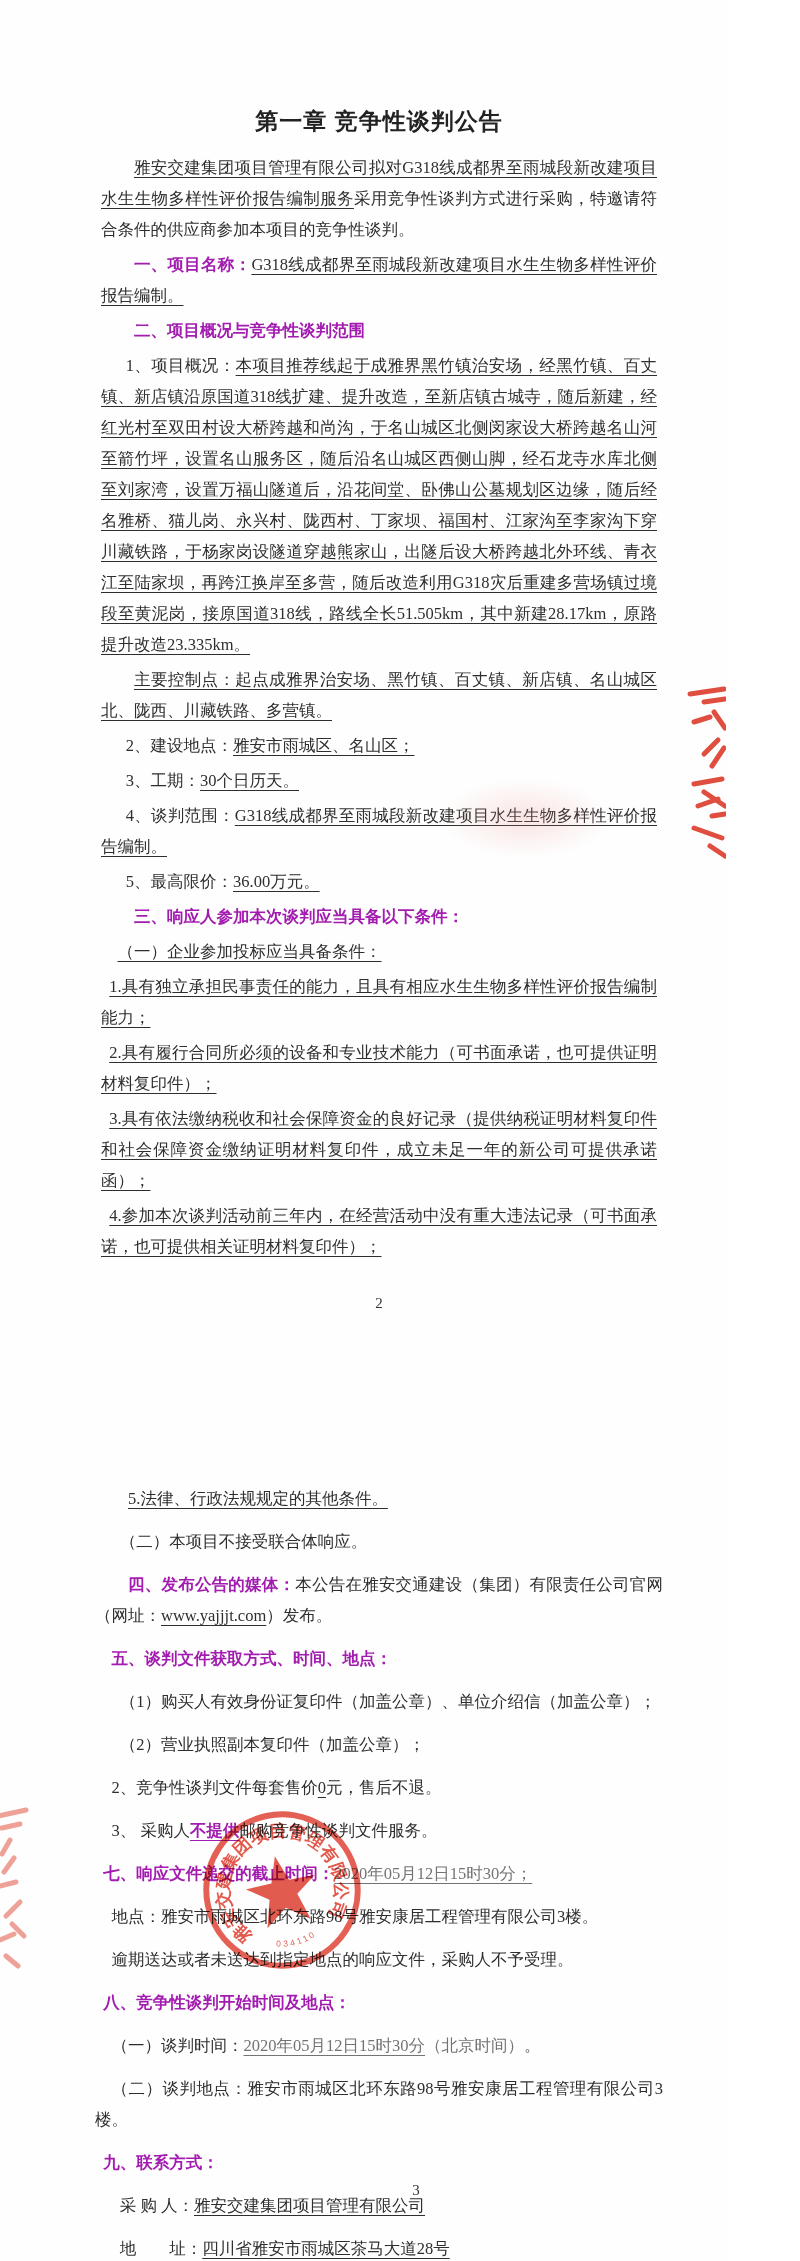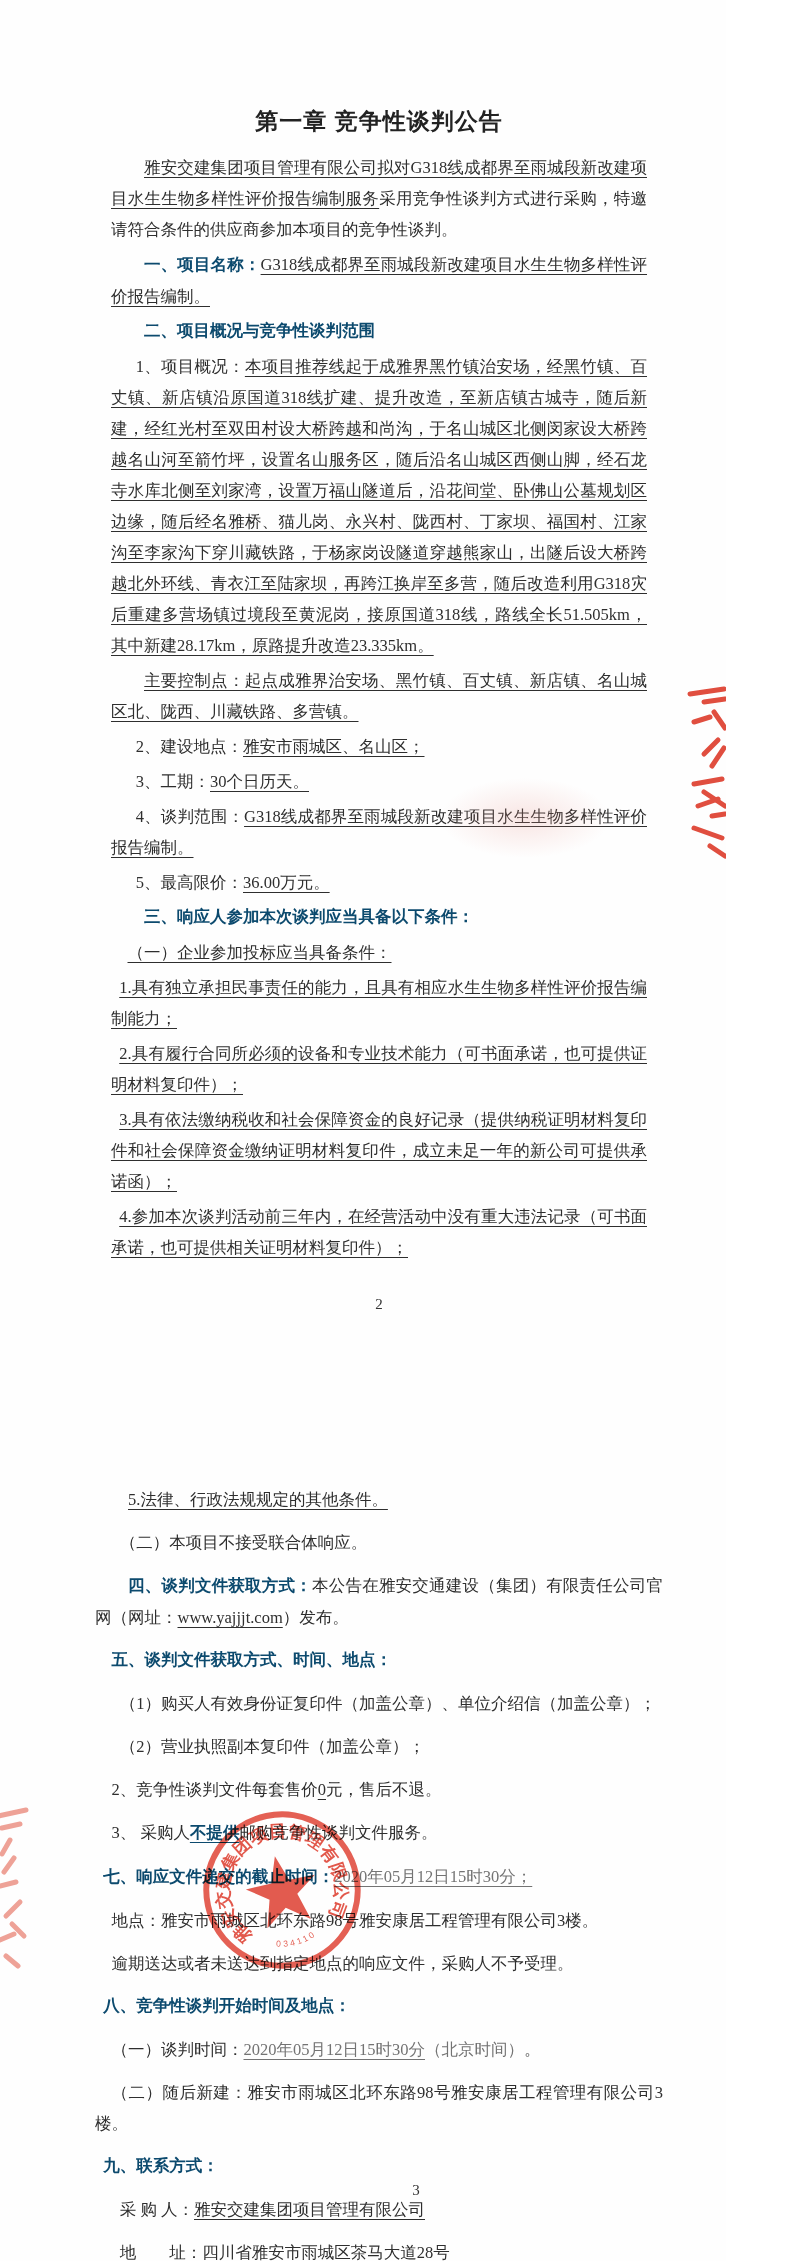--- a/index.html
+++ b/index.html
@@ -21,27 +21,27 @@
   .doc-title{
     text-align:center;
     font-family:"Liberation Sans","DejaVu Sans",sans-serif;
     font-weight:700;
     font-size:23px;
     line-height:34px;
     margin:0 0 14px 0;
     letter-spacing:1px;
     color:#222;
   }
-  p{margin:4px 16px;}
+  p{margin:4px 6px;}
   .m8{margin:12px 0;}
   .i05{text-indent:.5em}
   .i1{text-indent:1em}
   .i15{text-indent:1.5em}
   .i2{text-indent:2em}
-  .h{font-family:Liberation Mono, monospace;font-weight:700;color:#0c4a6e;}
+  .h{font-family:Liberation Sans, sans-serif;font-weight:700;color:#a21caf;}
   .u{text-decoration:underline;text-underline-offset:4px;text-decoration-thickness:1.1px;}
   .red{color:#737373;}
   .pageno{
     text-align:center;font-size:15px;color:#333;
     margin-top:26px;
   }
   .page-gap{height:152px;}
   .pn3{
     position:absolute;top:2182px;left:95px;width:642px;
     text-align:center;font-size:15px;color:#333;
@@ -94,21 +94,21 @@
     <p class="i05"><span class="u">4.参加本次谈判活动前三年内，在经营活动中没有重大违法记录（可书面承诺，也可提供相关证明材料复印件）；</span></p>
 
     <div class="pageno">2</div>
 
     <div class="page-gap"></div>
 
     <p class="i2 m8"><span class="u">5.法律、行政法规规定的其他条件。</span></p>
 
     <p class="i15 m8">（二）本项目不接受联合体响应。</p>
 
-    <p class="i2 m8"><span class="h">四、谈判文件获取方式：</span><span>本公告在雅安交通建设（集团）有限责任公司官网（网址：</span><span class="u">www.yajjjt.com</span><span>）发布。</span></p>
+    <p class="i2 m8"><span class="h">四、发布公告的媒体：</span><span>本公告在雅安交通建设（集团）有限责任公司官网（网址：</span><span class="u">www.yajjjt.com</span><span>）发布。</span></p>
 
     <p class="i1 h m8">五、谈判文件获取方式、时间、地点：</p>
 
 
     <p class="i15 m8">（1）购买人有效身份证复印件（加盖公章）、单位介绍信（加盖公章）；</p>
     <p class="i15 m8">（2）营业执照副本复印件（加盖公章）；</p>
 
     <p class="i1 m8"><span>2、竞争性谈判文件每套售价</span><span class="u">0</span><span>元，售后不退。</span></p>
 
     <p class="i1 m8"><span>3、 采购人</span><span class="h u">不提供</span><span>邮购竞争性谈判文件服务。</span></p>
@@ -116,21 +116,21 @@
     <p class="i05 m8"><span class="h">七、响应文件递交的截止时间：</span><span class="red u">2020年05月12日15时30分；</span></p>
 
     <p class="i1 m8">地点：雅安市雨城区北环东路98号雅安康居工程管理有限公司3楼。</p>
 
     <p class="i1 m8">逾期送达或者未送达到指定地点的响应文件，采购人不予受理。</p>
 
     <p class="i05 h m8">八、竞争性谈判开始时间及地点：</p>
 
     <p class="i1 m8"><span>（一）谈判时间：</span><span class="red u">2020年05月12日15时30分</span><span class="red">（北京时间）</span><span>。</span></p>
 
-    <p class="i1 m8"><span>（二）随后新建：</span><span>雅安市雨城区北环东路98号雅安康居工程管理有限公司3楼。</span></p>
+    <p class="i1 m8"><span>（二）谈判地点：</span><span>雅安市雨城区北环东路98号雅安康居工程管理有限公司3楼。</span></p>
 
     <p class="i05 h m8">九、联系方式：</p>
 
     <p class="i15 m8"><span>采 购 人：</span><span class="u">雅安交建集团项目管理有限公司</span></p>
     <p class="i15 m8"><span>地　　址：</span><span class="u">四川省雅安市雨城区茶马大道28号</span></p>
     <p class="i15 m8"><span>邮　　编：</span><span class="u">625000</span></p>
     <p class="i15 m8"><span>主要控制点：</span><span class="u">18783541041</span></p>
 
   </div>
 

